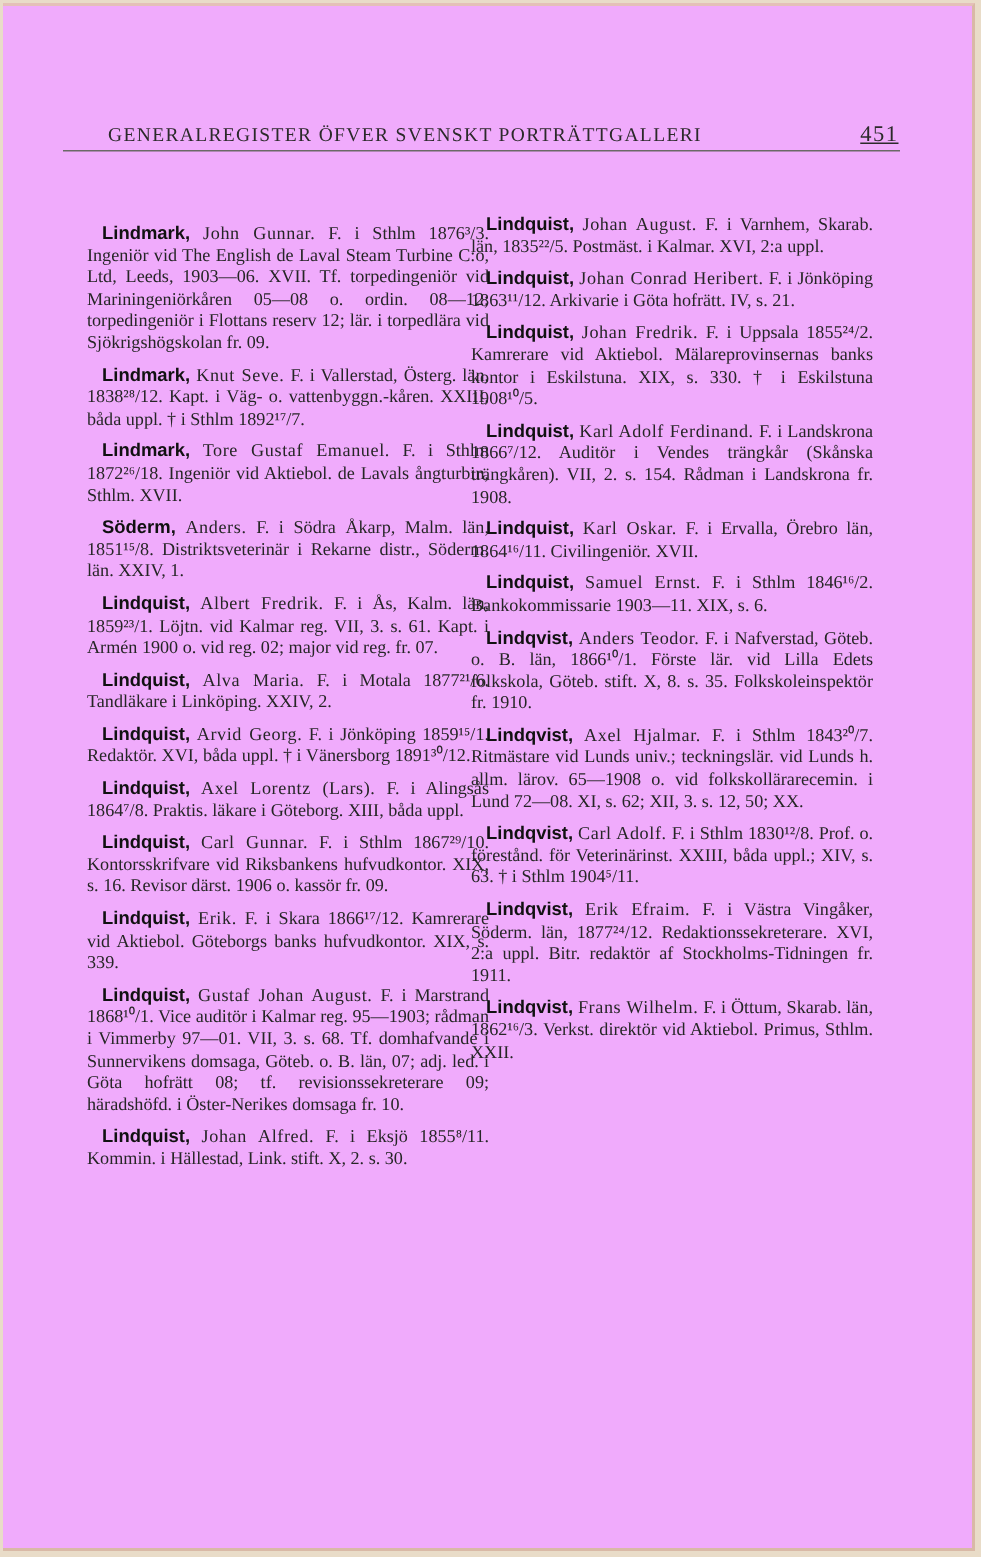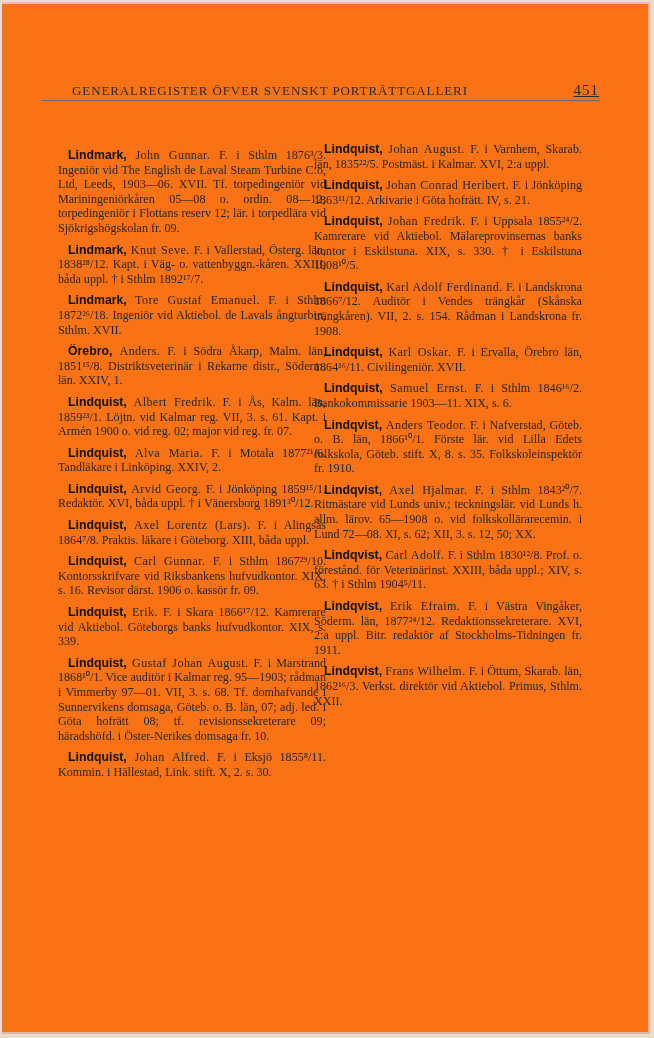--- a/index.html
+++ b/index.html
@@ -4,21 +4,21 @@
   <style>
     html, body { margin: 0; padding: 0; }
     body {
       width: 654px; height: 1038px;
       background: #e9dcc8;
       position: relative; overflow: hidden;
       font-family: "DejaVu Serif", "Liberation Serif", serif;
     }
     .page {
       position: absolute; left: 2px; top: 2px; width: 648px; height: 1032px;
-      background: #f97316;
+      background: #f0abfc;
       border-right: 2px solid #d9b9a6;
       border-bottom: 2px solid #d9b9a6;
       border-top: 2px solid #e4c0b8;
       box-sizing: border-box;
     }
     .header {
       position: absolute; left: 42px; top: 78px; width: 555px;
       display: flex; justify-content: space-between; align-items: baseline;
       color: #2b2a2a;
     }
@@ -56,21 +56,21 @@
   <div class="header">
     <span class="title">GENERALREGISTER ÖFVER SVENSKT PORTRÄTTGALLERI</span>
     <span class="pageno">451</span>
   </div>
   <div class="rule"></div>
 
   <div class="col left" id="col-left">
       <p class="entry"><span class="surname">Lindmark,</span> <span class="given">John Gunnar.</span> <span class="body">F. i Sthlm 1876³/3. Ingeniör vid The English de Laval Steam Turbine C:o, Ltd, Leeds, 1903—06. XVII. Tf. torpedingeniör vid Mariningeniörkåren 05—08 o. ordin. 08—12; torpedingeniör i Flottans reserv 12; lär. i torpedlära vid Sjökrigshögskolan fr. 09.</span></p>
       <p class="entry"><span class="surname">Lindmark,</span> <span class="given">Knut Seve.</span> <span class="body">F. i Vallerstad, Österg. län, 1838²⁸/12. Kapt. i Väg- o. vattenbyggn.-kåren. XXIII, båda uppl. † i Sthlm 1892¹⁷/7.</span></p>
       <p class="entry"><span class="surname">Lindmark,</span> <span class="given">Tore Gustaf Emanuel.</span> <span class="body">F. i Sthlm 1872²⁶/18. Ingeniör vid Aktiebol. de Lavals ångturbin, Sthlm. XVII.</span></p>
-      <p class="entry"><span class="surname">Örebro,</span> <span class="given">Anders.</span> <span class="body">F. i Södra Åkarp, Malm. län, 1851¹⁵/8. Distriktsveterinär i Rekarne distr., Söderm. län. XXIV, 1.</span></p>
+      <p class="entry"><span class="surname">Söderm,</span> <span class="given">Anders.</span> <span class="body">F. i Södra Åkarp, Malm. län, 1851¹⁵/8. Distriktsveterinär i Rekarne distr., Söderm. län. XXIV, 1.</span></p>
       <p class="entry"><span class="surname">Lindquist,</span> <span class="given">Albert Fredrik.</span> <span class="body">F. i Ås, Kalm. län, 1859²³/1. Löjtn. vid Kalmar reg. VII, 3. s. 61. Kapt. i Armén 1900 o. vid reg. 02; major vid reg. fr. 07.</span></p>
       <p class="entry"><span class="surname">Lindquist,</span> <span class="given">Alva Maria.</span> <span class="body">F. i Motala 1877²¹/6. Tandläkare i Linköping. XXIV, 2.</span></p>
       <p class="entry"><span class="surname">Lindquist,</span> <span class="given">Arvid Georg.</span> <span class="body">F. i Jönköping 1859¹⁵/1. Redaktör. XVI, båda uppl. † i Vänersborg 1891³⁰/12.</span></p>
       <p class="entry"><span class="surname">Lindquist,</span> <span class="given">Axel Lorentz (Lars).</span> <span class="body">F. i Alingsås 1864⁷/8. Praktis. läkare i Göteborg. XIII, båda uppl.</span></p>
       <p class="entry"><span class="surname">Lindquist,</span> <span class="given">Carl Gunnar.</span> <span class="body">F. i Sthlm 1867²⁹/10. Kontorsskrifvare vid Riksbankens hufvudkontor. XIX, s. 16. Revisor därst. 1906 o. kassör fr. 09.</span></p>
       <p class="entry"><span class="surname">Lindquist,</span> <span class="given">Erik.</span> <span class="body">F. i Skara 1866¹⁷/12. Kamrerare vid Aktiebol. Göteborgs banks hufvudkontor. XIX, s. 339.</span></p>
       <p class="entry"><span class="surname">Lindquist,</span> <span class="given">Gustaf Johan August.</span> <span class="body">F. i Marstrand 1868¹⁰/1. Vice auditör i Kalmar reg. 95—1903; rådman i Vimmerby 97—01. VII, 3. s. 68. Tf. domhafvande i Sunnervikens domsaga, Göteb. o. B. län, 07; adj. led. i Göta hofrätt 08; tf. revisionssekreterare 09; häradshöfd. i Öster-Nerikes domsaga fr. 10.</span></p>
       <p class="entry"><span class="surname">Lindquist,</span> <span class="given">Johan Alfred.</span> <span class="body">F. i Eksjö 1855⁸/11. Kommin. i Hällestad, Link. stift. X, 2. s. 30.</span></p>
     </div>
   <div class="col right" id="col-right">

